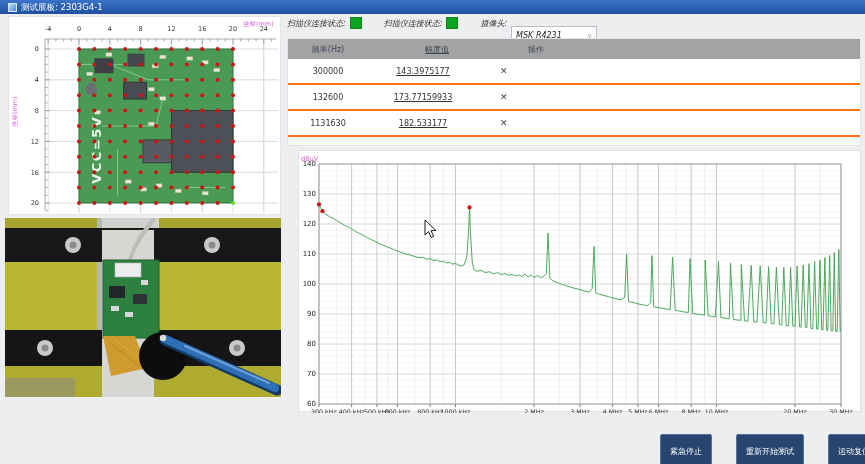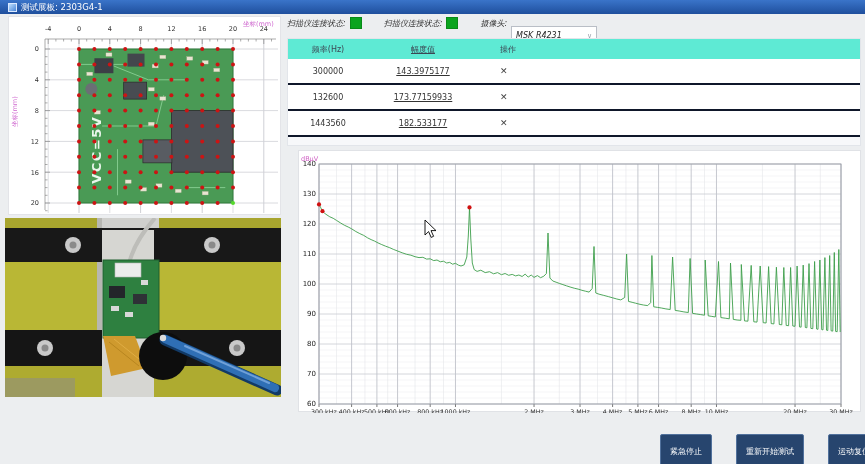--- a/index.html
+++ b/index.html
@@ -11,27 +11,27 @@
   .title-text{color:#fff;font-size:8.5px;line-height:14px;white-space:nowrap;}
   .layout-panel{position:absolute;left:8px;top:16px;width:273px;height:199px;background:#fff;border:1px solid #e3e4e8;}
   .photo-panel{position:absolute;left:5px;top:218px;width:276px;height:179px;background:#b9b735;overflow:hidden;}
   .status-row{position:absolute;left:287px;top:14px;height:18px;display:flex;align-items:center;font-size:8px;color:#333;font-style:italic;}
   .status-row .lbl{margin-right:4px;white-space:nowrap;}
   .green-box{width:12px;height:12px;background:var(--status-green,#0aa41e);border:1px solid #088a18;margin-right:22px;}
   .dropdown{width:86px;height:15px;background:#fff;border:1px solid #b9bec6;display:flex;align-items:flex-end;
     justify-content:space-between;padding:0 4px;font-size:8px;color:#222;margin-top:20px;}
   .dropdown .chev{color:#9aa2ad;font-size:7px;}
   .table-panel{position:absolute;left:287px;top:38px;width:574px;height:108px;background:#f7f8fa;border:1px solid #e2e5ea;}
-  .t-head{display:flex;height:20px;background:#5eead4;align-items:center;font-size:8px;color:#3c4754;}
+  .t-head{display:flex;height:20px;background:#a3a3a3;align-items:center;font-size:8px;color:#3c4754;gap:14px;}
   .t-head span,.t-row span{display:inline-block;}
   .c1{width:80px;text-align:center;}
   .c2{width:110px;text-align:center;text-decoration:underline;}
   .c3{width:60px;padding-left:22px;}
   .t-row{display:flex;height:26px;background:#fff;align-items:center;font-size:8px;color:#333;
-    border-bottom:2px solid #0f172a;}
+    border-bottom:2px solid #f97316;}
   .t-row .del{cursor:pointer;color:#444;font-size:9px;}
   .chart-panel{position:absolute;left:298px;top:150px;width:563px;height:262px;background:#fff;border:1px solid #e0e2e6;}
   .buttons-row{position:absolute;left:660px;top:434px;display:flex;gap:24px;}
   .btn{background:#27456e;border:1px solid #51719c;color:#fff;font-size:8px;padding:11px 9px;border-radius:2px;
     white-space:nowrap;cursor:pointer;}
   .cursor{position:absolute;left:424px;top:219px;pointer-events:none;}
   svg text{font-family:"DejaVu Sans","Liberation Sans",sans-serif;}
 </style>
 </head>
 <body>
@@ -345,21 +345,21 @@
           <span class="c1">300000</span>
           <span class="c2">143.3975177</span>
           <span class="c3 del">✕</span>
         </div>
         <div class="t-row">
           <span class="c1">132600</span>
           <span class="c2">173.77159933</span>
           <span class="c3 del">✕</span>
         </div>
         <div class="t-row">
-          <span class="c1">1443560</span>
+          <span class="c1">1131630</span>
           <span class="c2">182.533177</span>
           <span class="c3 del">✕</span>
         </div>
       </div>
   </div>
 
   <div class="chart-panel">
     <svg id="chartSvg" width="563" height="262">
         <line x1="20" y1="247" x2="542" y2="247" stroke="#efeff1" stroke-width="0.6"></line>
         <line x1="20" y1="241" x2="542" y2="241" stroke="#efeff1" stroke-width="0.6"></line>

